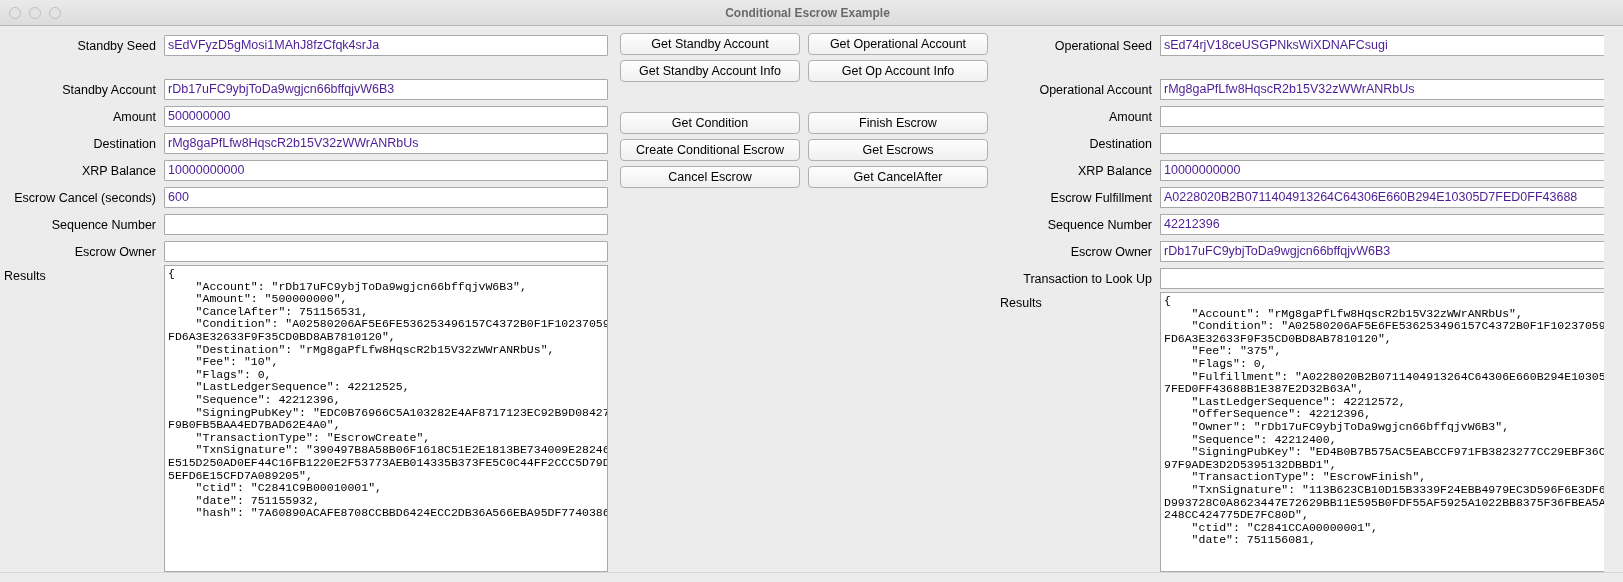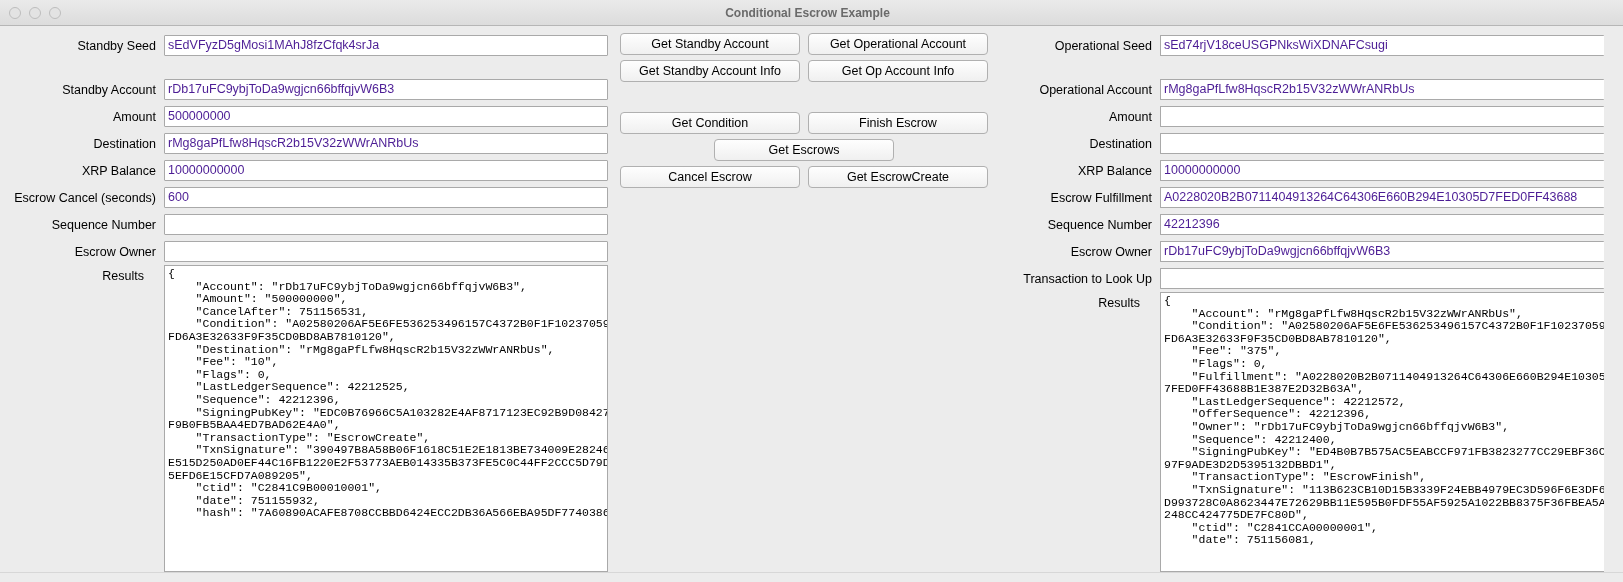--- a/index.html
+++ b/index.html
@@ -112,22 +112,21 @@
   .spacer-md { height: 17px; }
   
   .results-row {
     display: flex;
     flex: 1 1 auto;
     align-items: flex-start;
     min-height: 0;
   }
   .results-lbl {
     font-size: 12.5px;
-    text-align: right;
-    padding-right: 20px;
+    padding-right: 12px;
     padding-top: 4px;
     white-space: nowrap;
     flex: 0 0 auto;
   }
   .col-left .results-lbl { width: 160px; }
   .col-right .results-lbl { width: 160px; }
   .results-box {
     flex: 1 1 auto;
     align-self: stretch;
     border: 1px solid #a9a9a9;
@@ -239,25 +238,26 @@
         <div class="btn">Get Standby Account Info</div>
         <div class="btn">Get Op Account Info</div>
       </div>
       <div class="spacer-md"></div>
       <div class="spacer-sm"></div>
       <div class="btnrow">
         <div class="btn">Get Condition</div>
         <div class="btn">Finish Escrow</div>
       </div>
       <div class="btnrow">
+        <div class="btn">Create Conditional Escrow</div>
         <div class="btn">Get Escrows</div>
       </div>
       <div class="btnrow">
         <div class="btn">Cancel Escrow</div>
-        <div class="btn">Get EscrowCreate</div>
+        <div class="btn">Get CancelAfter</div>
       </div>
     </div>
 
     <div class="col-right">
       <div class="row">
         <div class="lbl">Operational Seed</div>
         <div class="fld">sEd74rjV18ceUSGPNksWiXDNAFCsugi</div>
       </div>
       <div class="spacer-md"></div>
       <div class="row">

